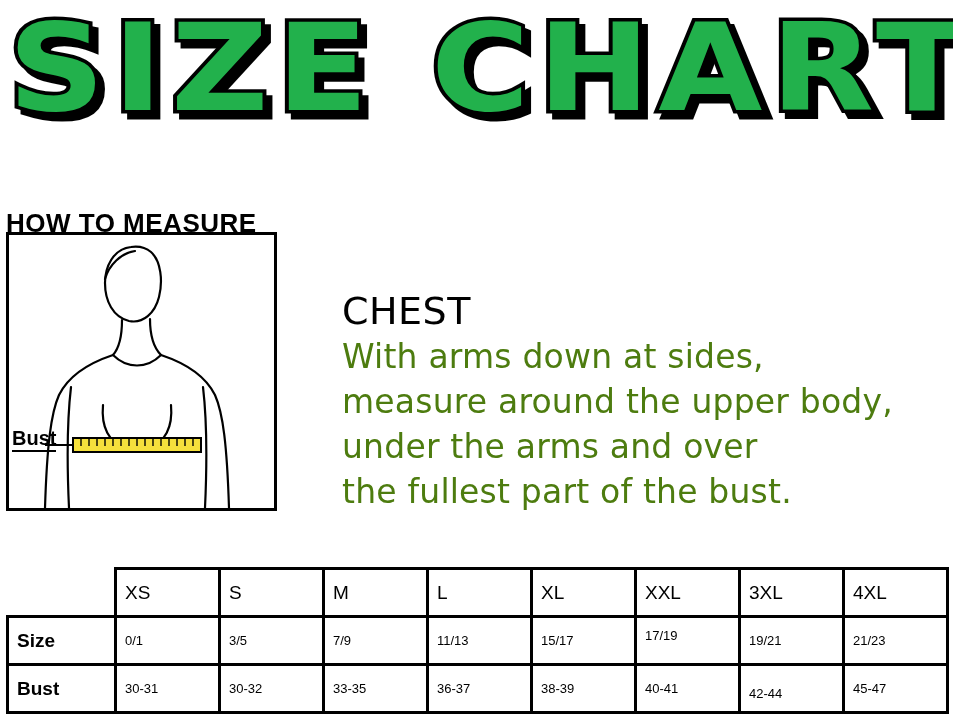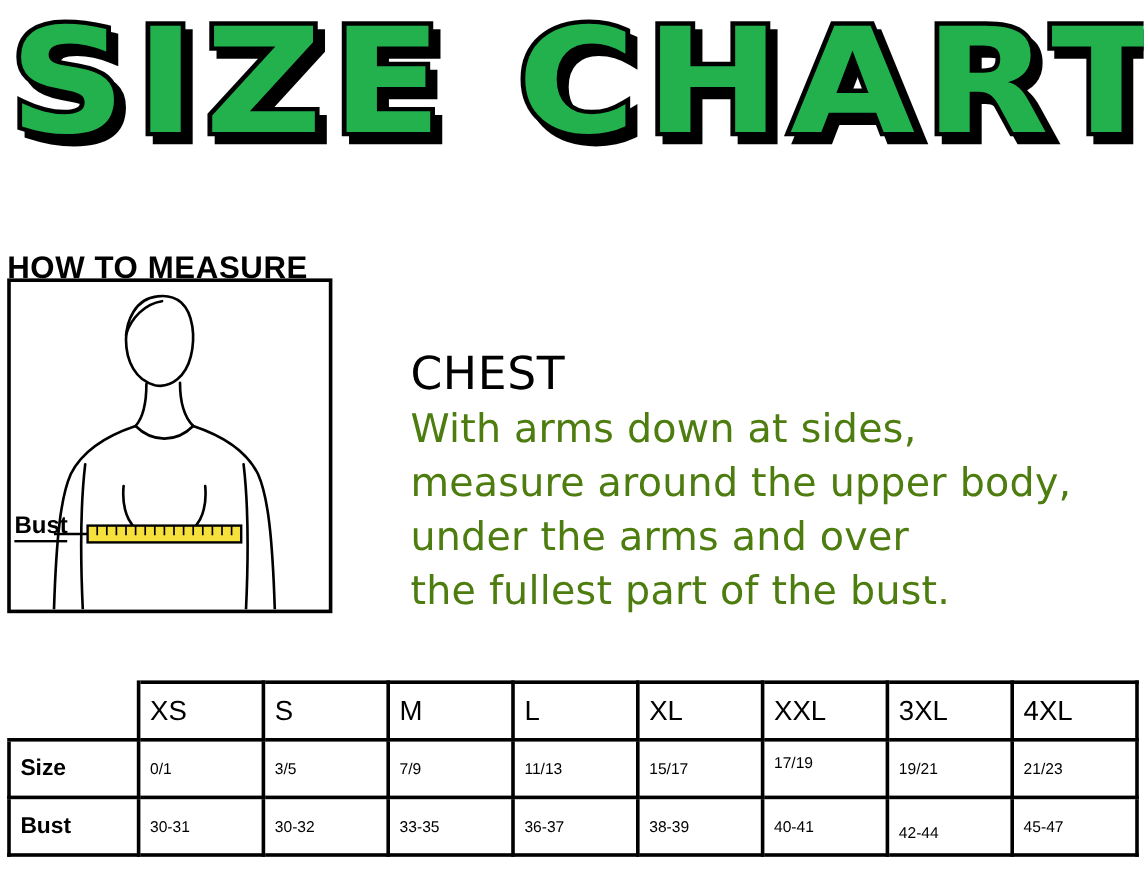--- a/index.html
+++ b/index.html
@@ -133,21 +133,21 @@
   .size-table td {
     border: 3px solid #000000;
     height: 48px;
     padding: 0 0 0 8px;
     font-size: 13px;
     color: #000000;
     vertical-align: middle;
     font-family: "Liberation Sans", sans-serif;
   }
   .size-table tr.header-row td {
-    font-size: 23px;
+    font-size: 19px;
     font-weight: 400;
   }
   .size-table td.rowlabel {
     font-weight: bold;
     font-size: 19px;
   }
   .size-table td.corner-blank {
     border-left: none;
     border-top: none;
     border-right: 3px solid #000000;

